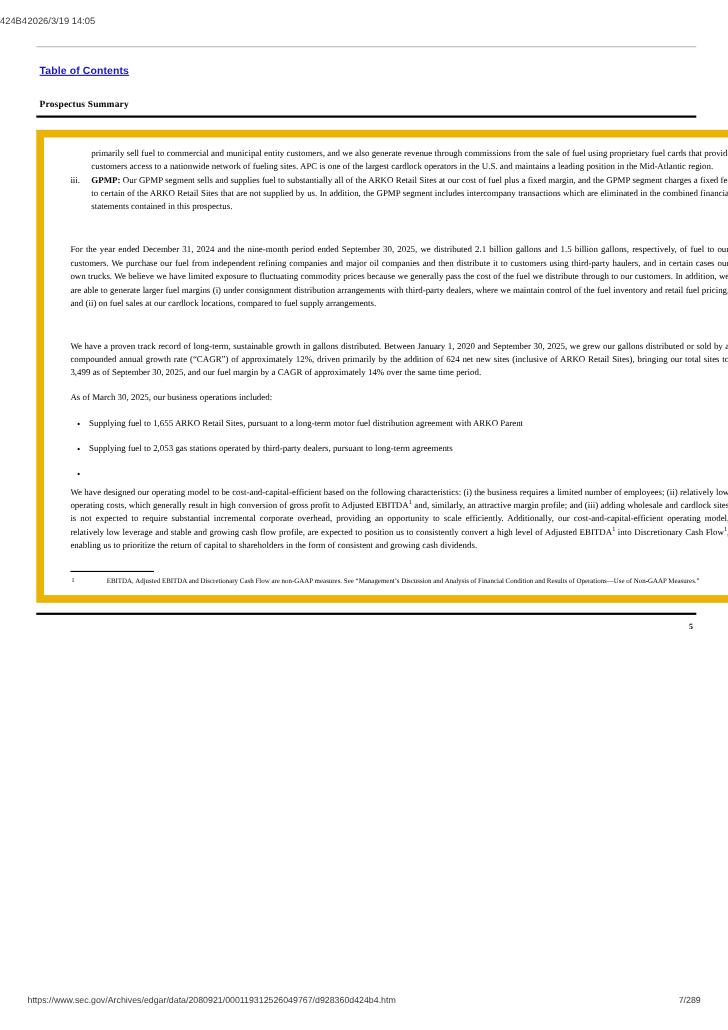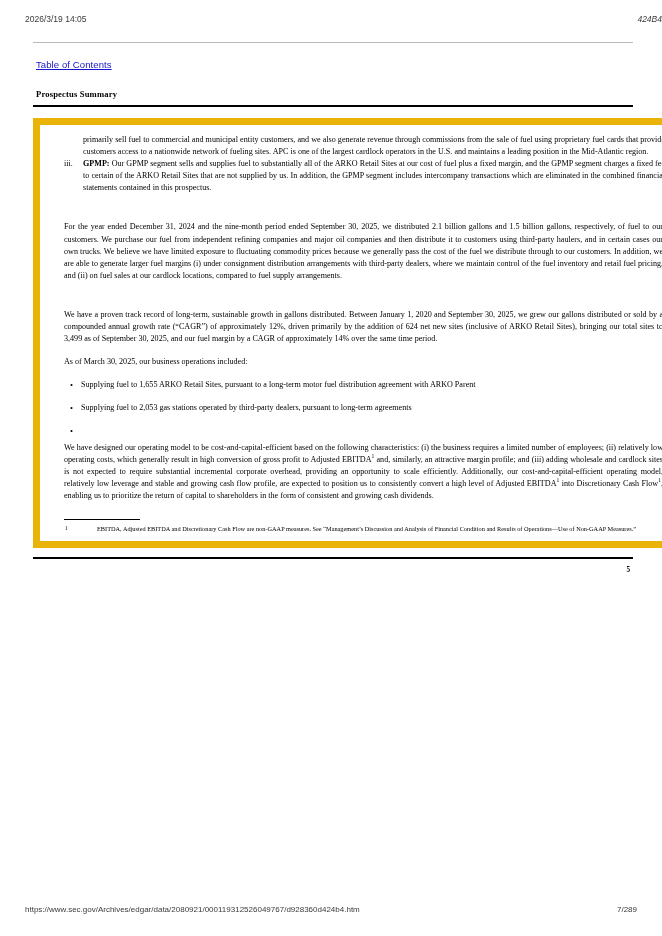--- a/index.html
+++ b/index.html
@@ -31,22 +31,21 @@
     position: absolute;
     left: 25px;
     top: 0;
     white-space: nowrap;
   }
   .print-header .ph-title {
     position: absolute;
     left: 0;
     top: 0;
     width: 662px;
-    text-align: right;
-    font-style: italic;
+    text-align: left;
   }
 
   
   .page {
     position: absolute;
     top: 0;
     left: 0;
     width: 662px;
   }
 
@@ -58,21 +57,21 @@
     height: 1px;
     background: #b9b9b9;
   }
 
   .toc-link {
     position: absolute;
     left: 36px;
     top: 59px;
     font-family: "Liberation Sans", sans-serif;
     font-size: 9.5px;
-    font-weight: normal;
+    font-weight: bold;
     color: #1414cc;
     text-decoration: underline;
     letter-spacing: 0.1px;
   }
 
   .section-heading {
     position: absolute;
     left: 36px;
     top: 89px;
     font-family: "Liberation Serif", serif;

